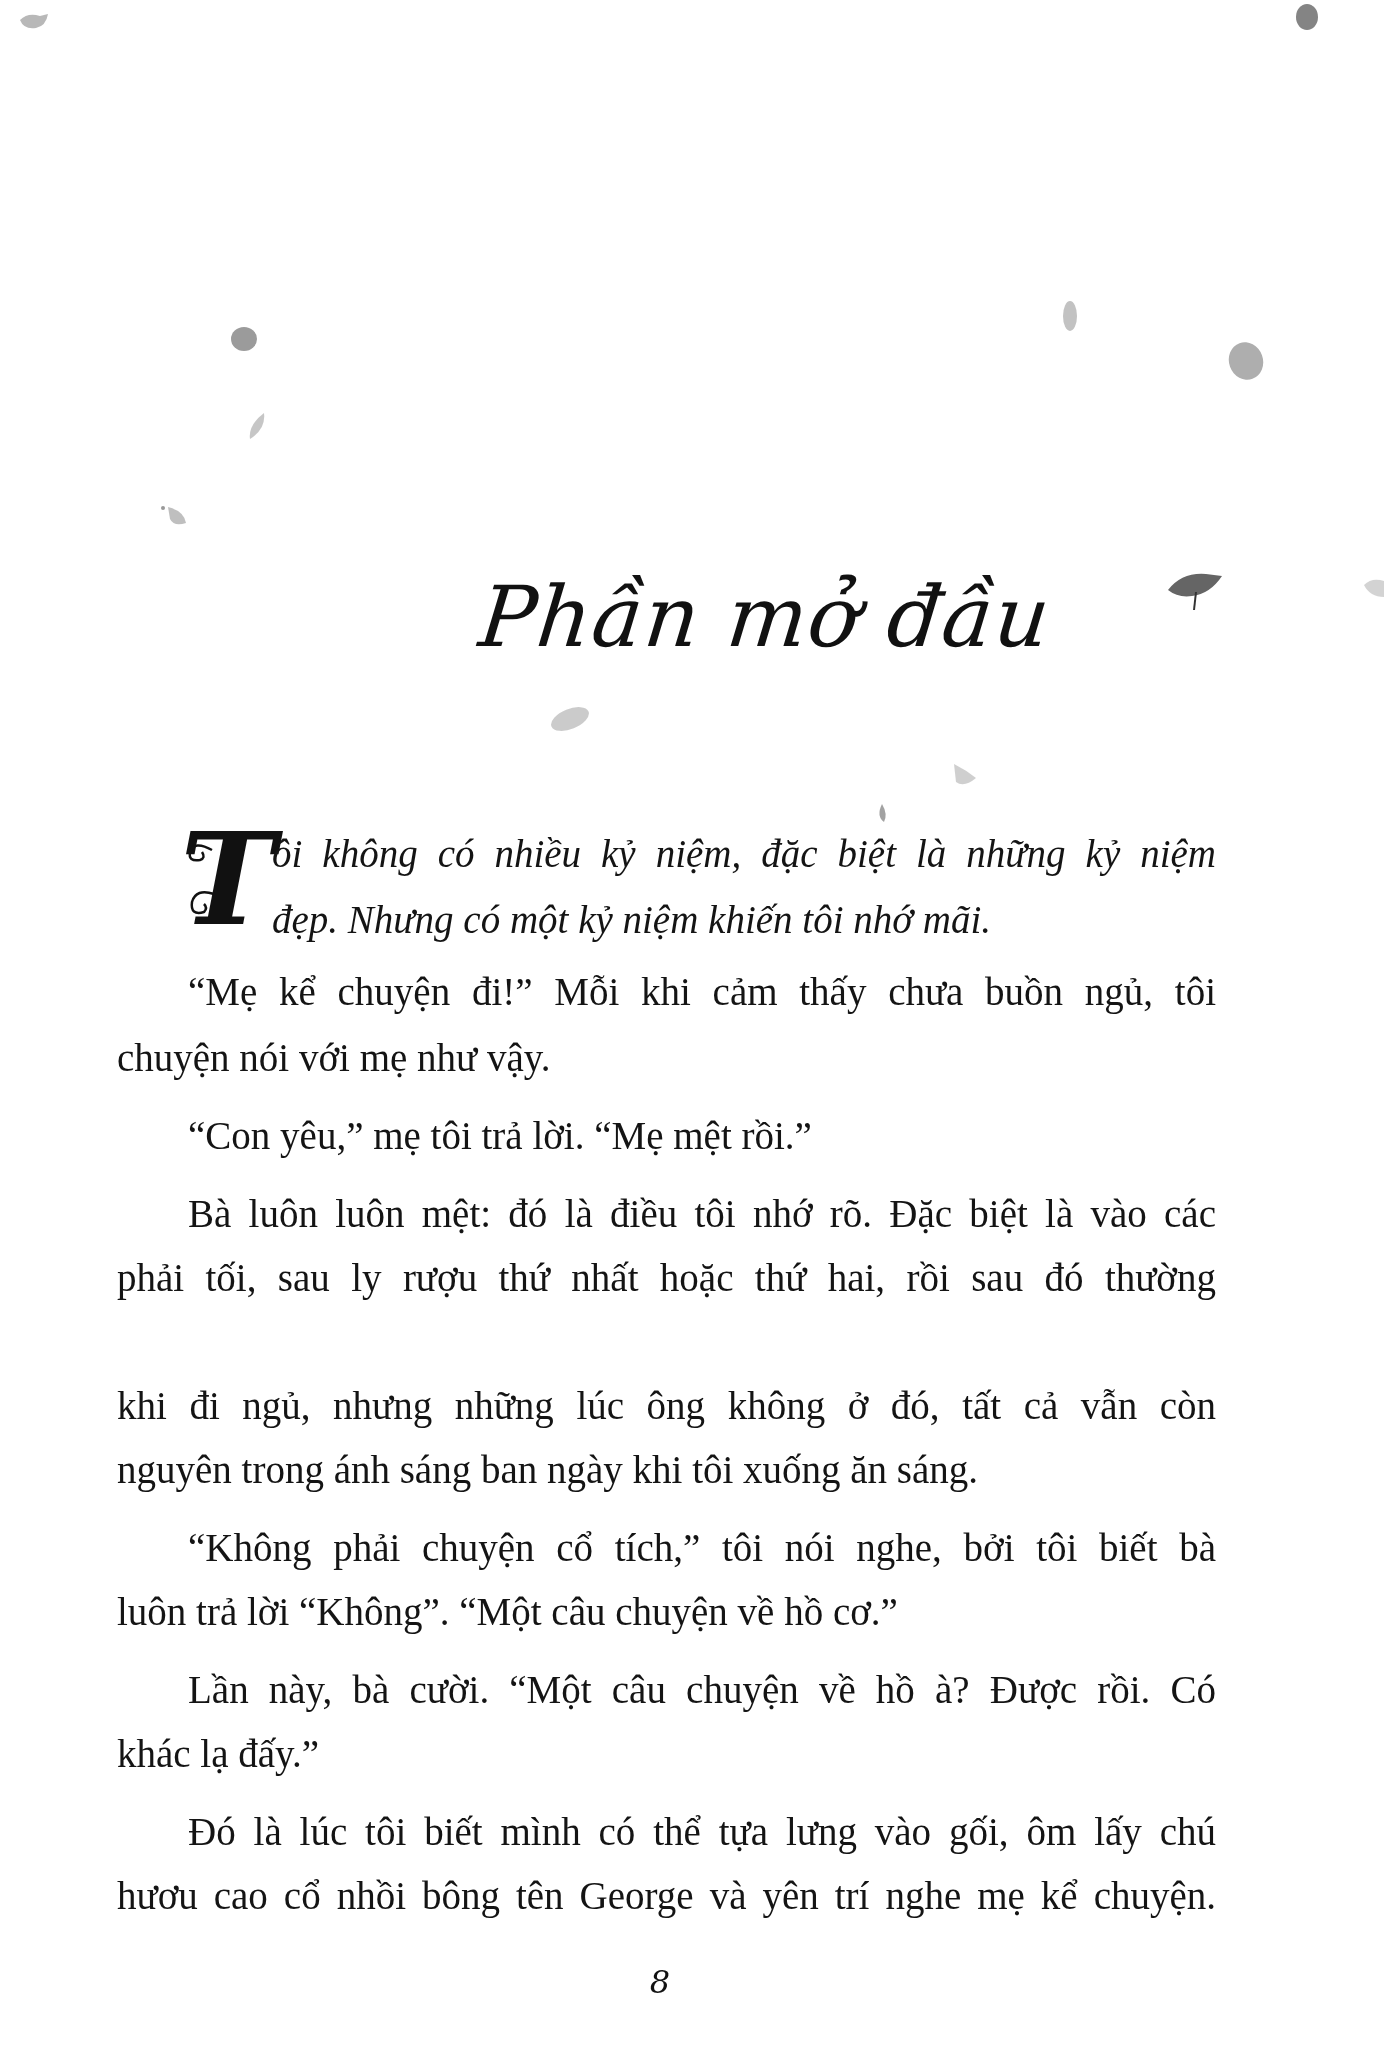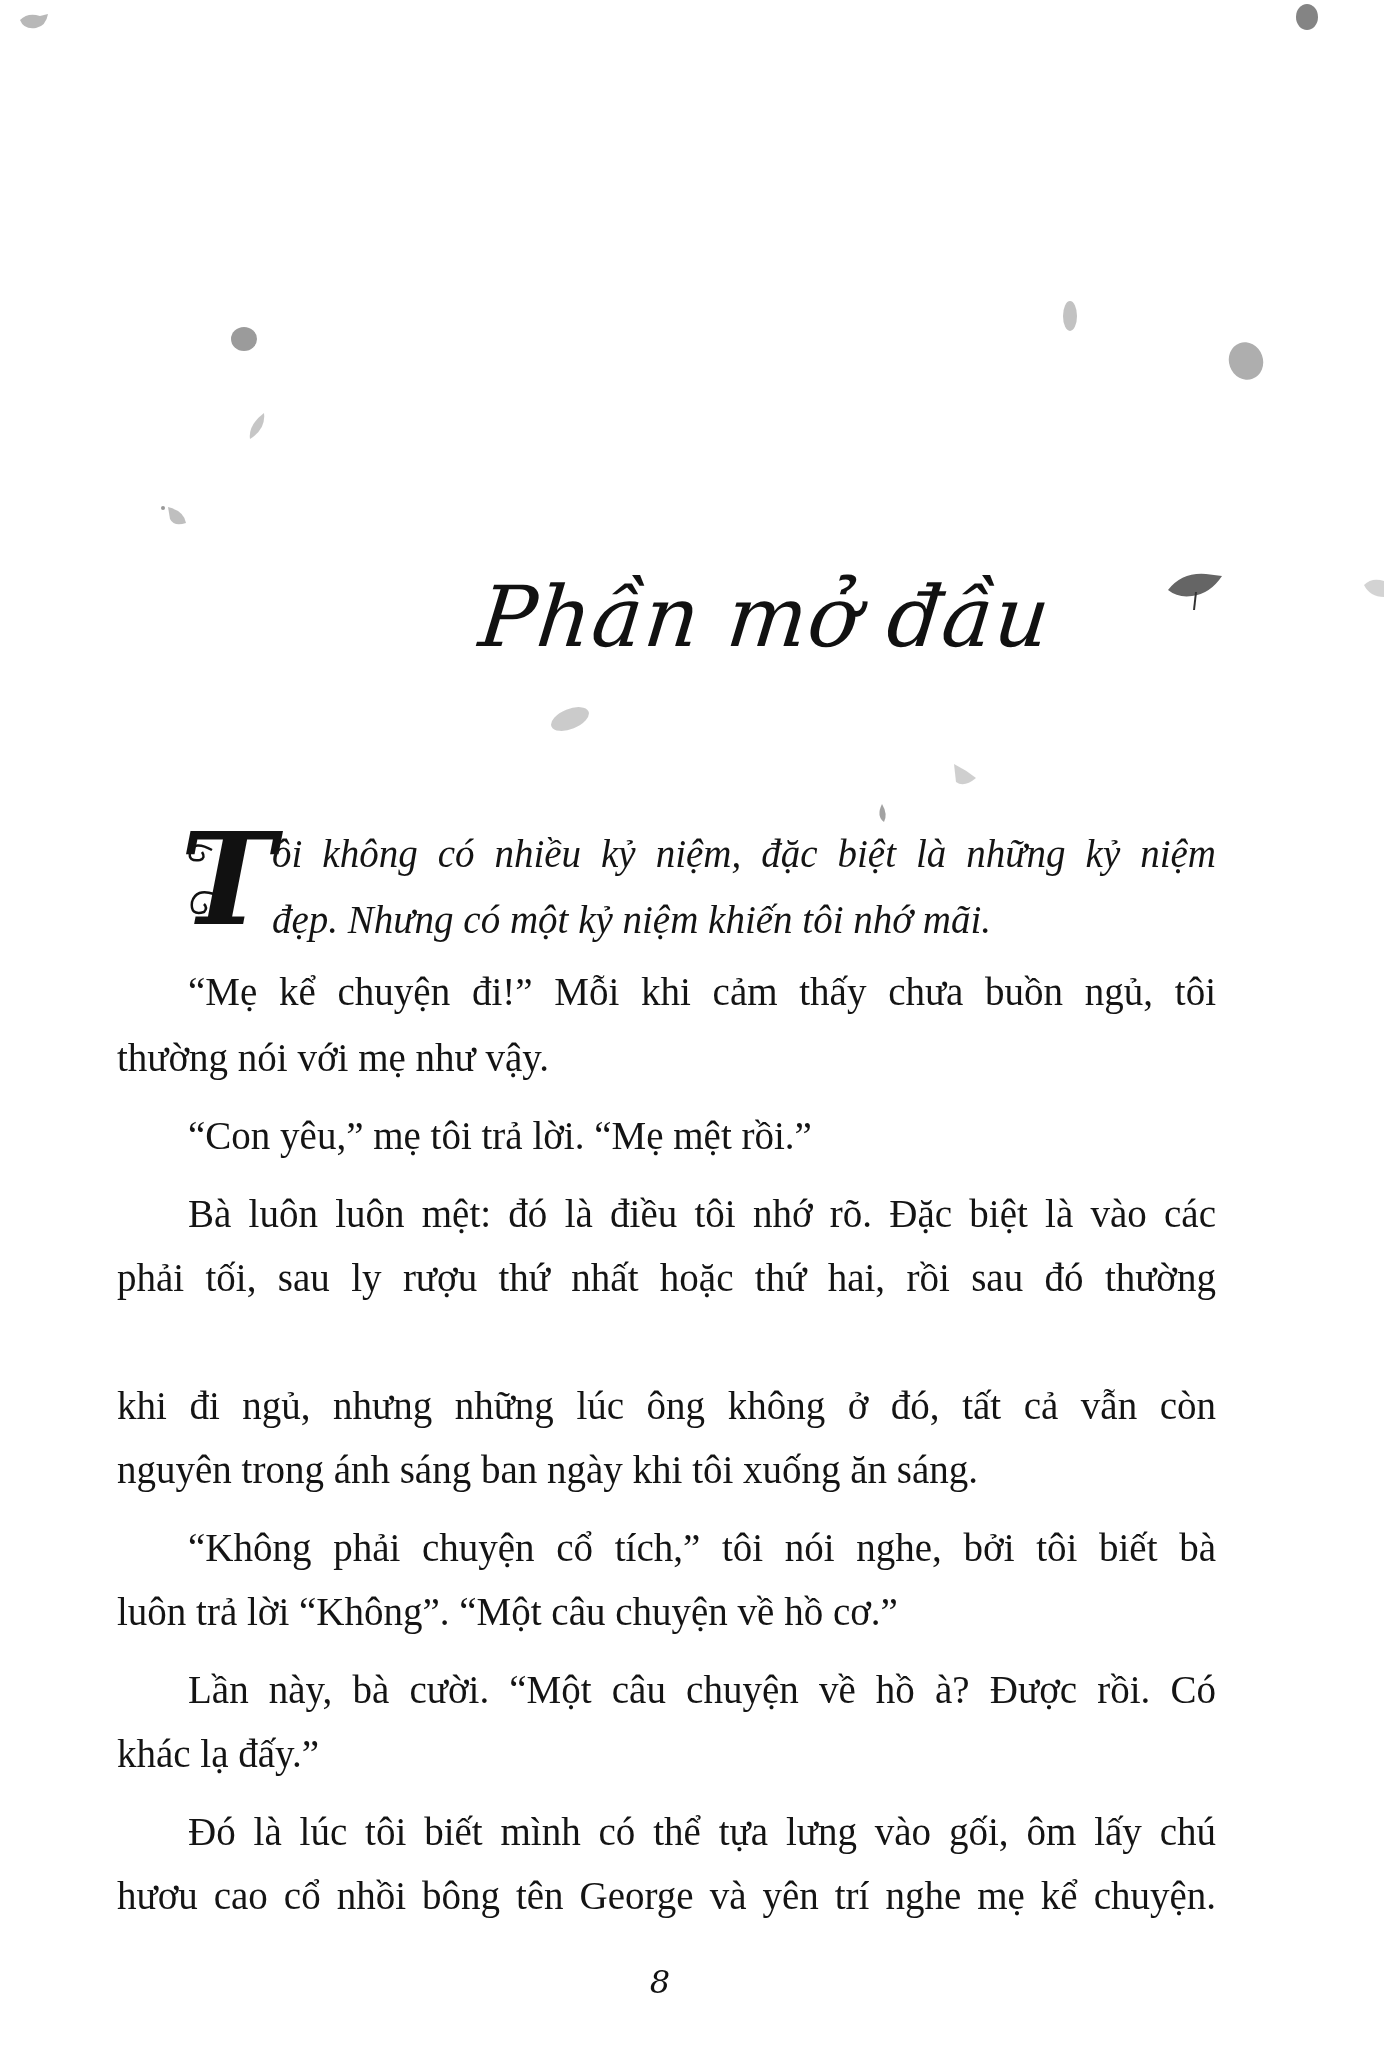--- a/index.html
+++ b/index.html
@@ -86,21 +86,21 @@
   <div class="dropcap">T</div>
   <svg class="dropcap-swirl" viewBox="0 0 30 96">
     <path d="M26 14 Q8 4 4 16 Q2 26 14 24 Q20 22 16 16" fill="none" stroke="#111" stroke-width="2.5"></path>
     <path d="M28 58 Q10 52 6 66 Q4 80 18 76 Q22 72 18 68" fill="none" stroke="#111" stroke-width="2.5"></path>
   </svg>
 
   <div class="line after-cap" style="top:822px">ôi không có nhiều kỷ niệm, đặc biệt là những kỷ niệm</div>
   <div class="line after-cap last" style="top:888px">đẹp. Nhưng có một kỷ niệm khiến tôi nhớ mãi.</div>
 
   <div class="line indent" style="top:960px">“Mẹ kể chuyện đi!” Mỗi khi cảm thấy chưa buồn ngủ, tôi</div>
-  <div class="line last" style="top:1026px">thường nói với mẹ như vậy.</div>
+  <div class="line last" style="top:1026px">chuyện nói với mẹ như vậy.</div>
 
   <div class="line indent last" style="top:1104px">“Con yêu,” mẹ tôi trả lời. “Mẹ mệt rồi.”</div>
 
   <div class="line indent" style="top:1182px">Bà luôn luôn mệt: đó là điều tôi nhớ rõ. Đặc biệt là vào các</div>
   <div class="line" style="top:1246px">phải tối, sau ly rượu thứ nhất hoặc thứ hai, rồi sau đó thường</div>
   <div class="line last" style="top:1438px">nguyên trong ánh sáng ban ngày khi tôi xuống ăn sáng.</div>
   <div class="line" style="top:1374px">khi đi ngủ, nhưng những lúc ông không ở đó, tất cả vẫn còn</div>
 
   <div class="line indent" style="top:1516px">“Không phải chuyện cổ tích,” tôi nói nghe, bởi tôi biết bà</div>
   <div class="line indent" style="top:1658px">Lần này, bà cười. “Một câu chuyện về hồ à? Được rồi. Có</div>

